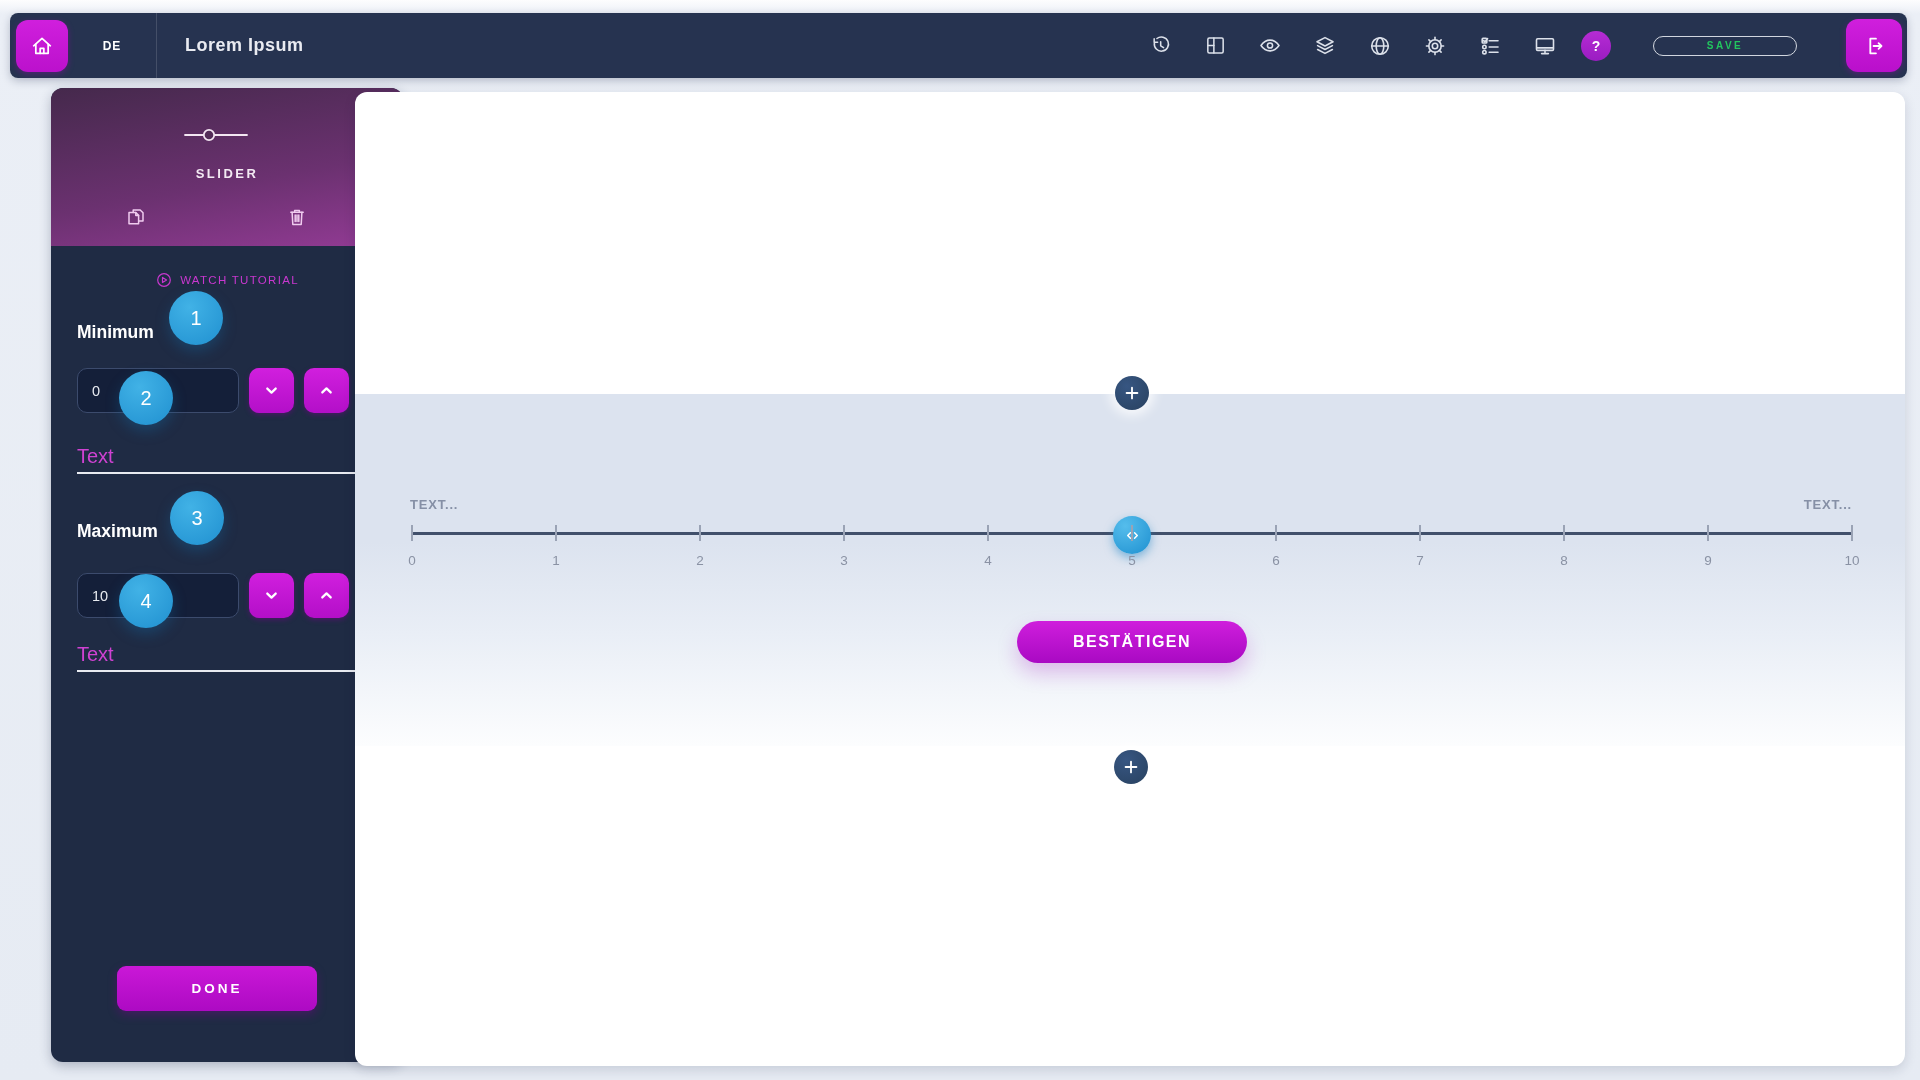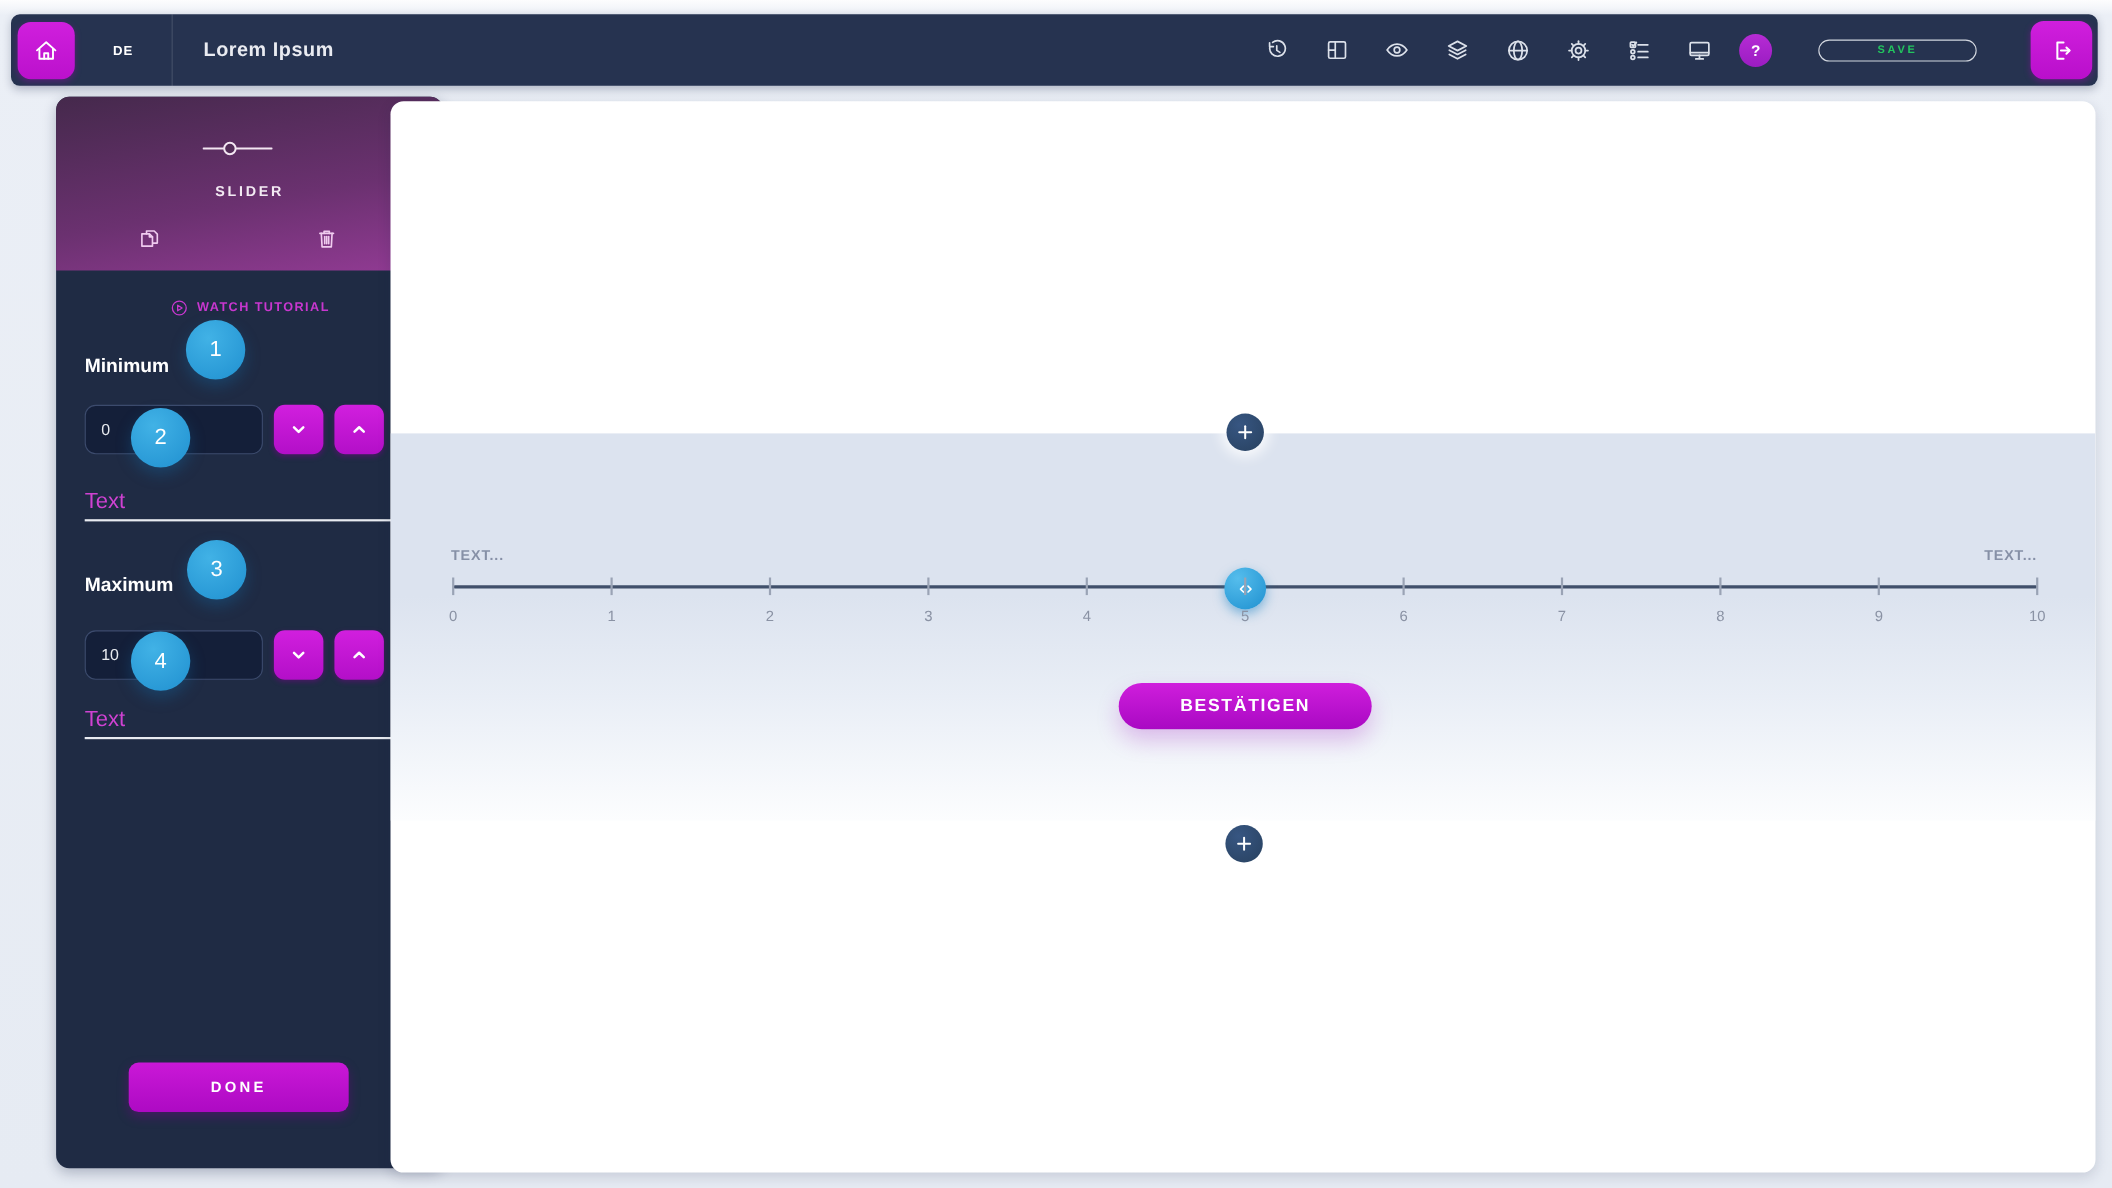--- a/index.html
+++ b/index.html
@@ -73,21 +73,21 @@
     font-size:13px;font-weight:bold;letter-spacing:2.5px;color:#f3eaf3;}
   .hdr-icon-btn{position:absolute;top:116px;width:26px;height:26px;color:#f0ccef;
     display:flex;align-items:center;justify-content:center;}
   .hdr-icon-btn svg{stroke:currentColor;fill:none;stroke-width:1.5;stroke-linecap:round;stroke-linejoin:round;}
   .copy-btn{left:72px;}
   .trash-btn{left:233px;}
 
   .watch-tutorial{
     position:absolute;left:0;top:183px;width:100%;
     display:flex;align-items:center;justify-content:center;gap:7px;
-    color:#c837cf;font-size:11.5px;font-weight:bold;letter-spacing:1.3px;
+    color:#c837cf;font-size:11.5px;font-weight:normal;letter-spacing:1.3px;
   }
   .watch-tutorial svg{stroke:currentColor;fill:none;stroke-width:1.6;stroke-linejoin:round;}
 
   .field-label{position:absolute;left:26px;font-size:17.5px;font-weight:600;color:#fff;}
   .lbl-min{top:234px;}
   .lbl-max{top:433px;}
 
   .num-row{position:absolute;left:26px;display:flex;gap:10px;}
   .row-min{top:280px;}
   .row-max{top:485px;}

